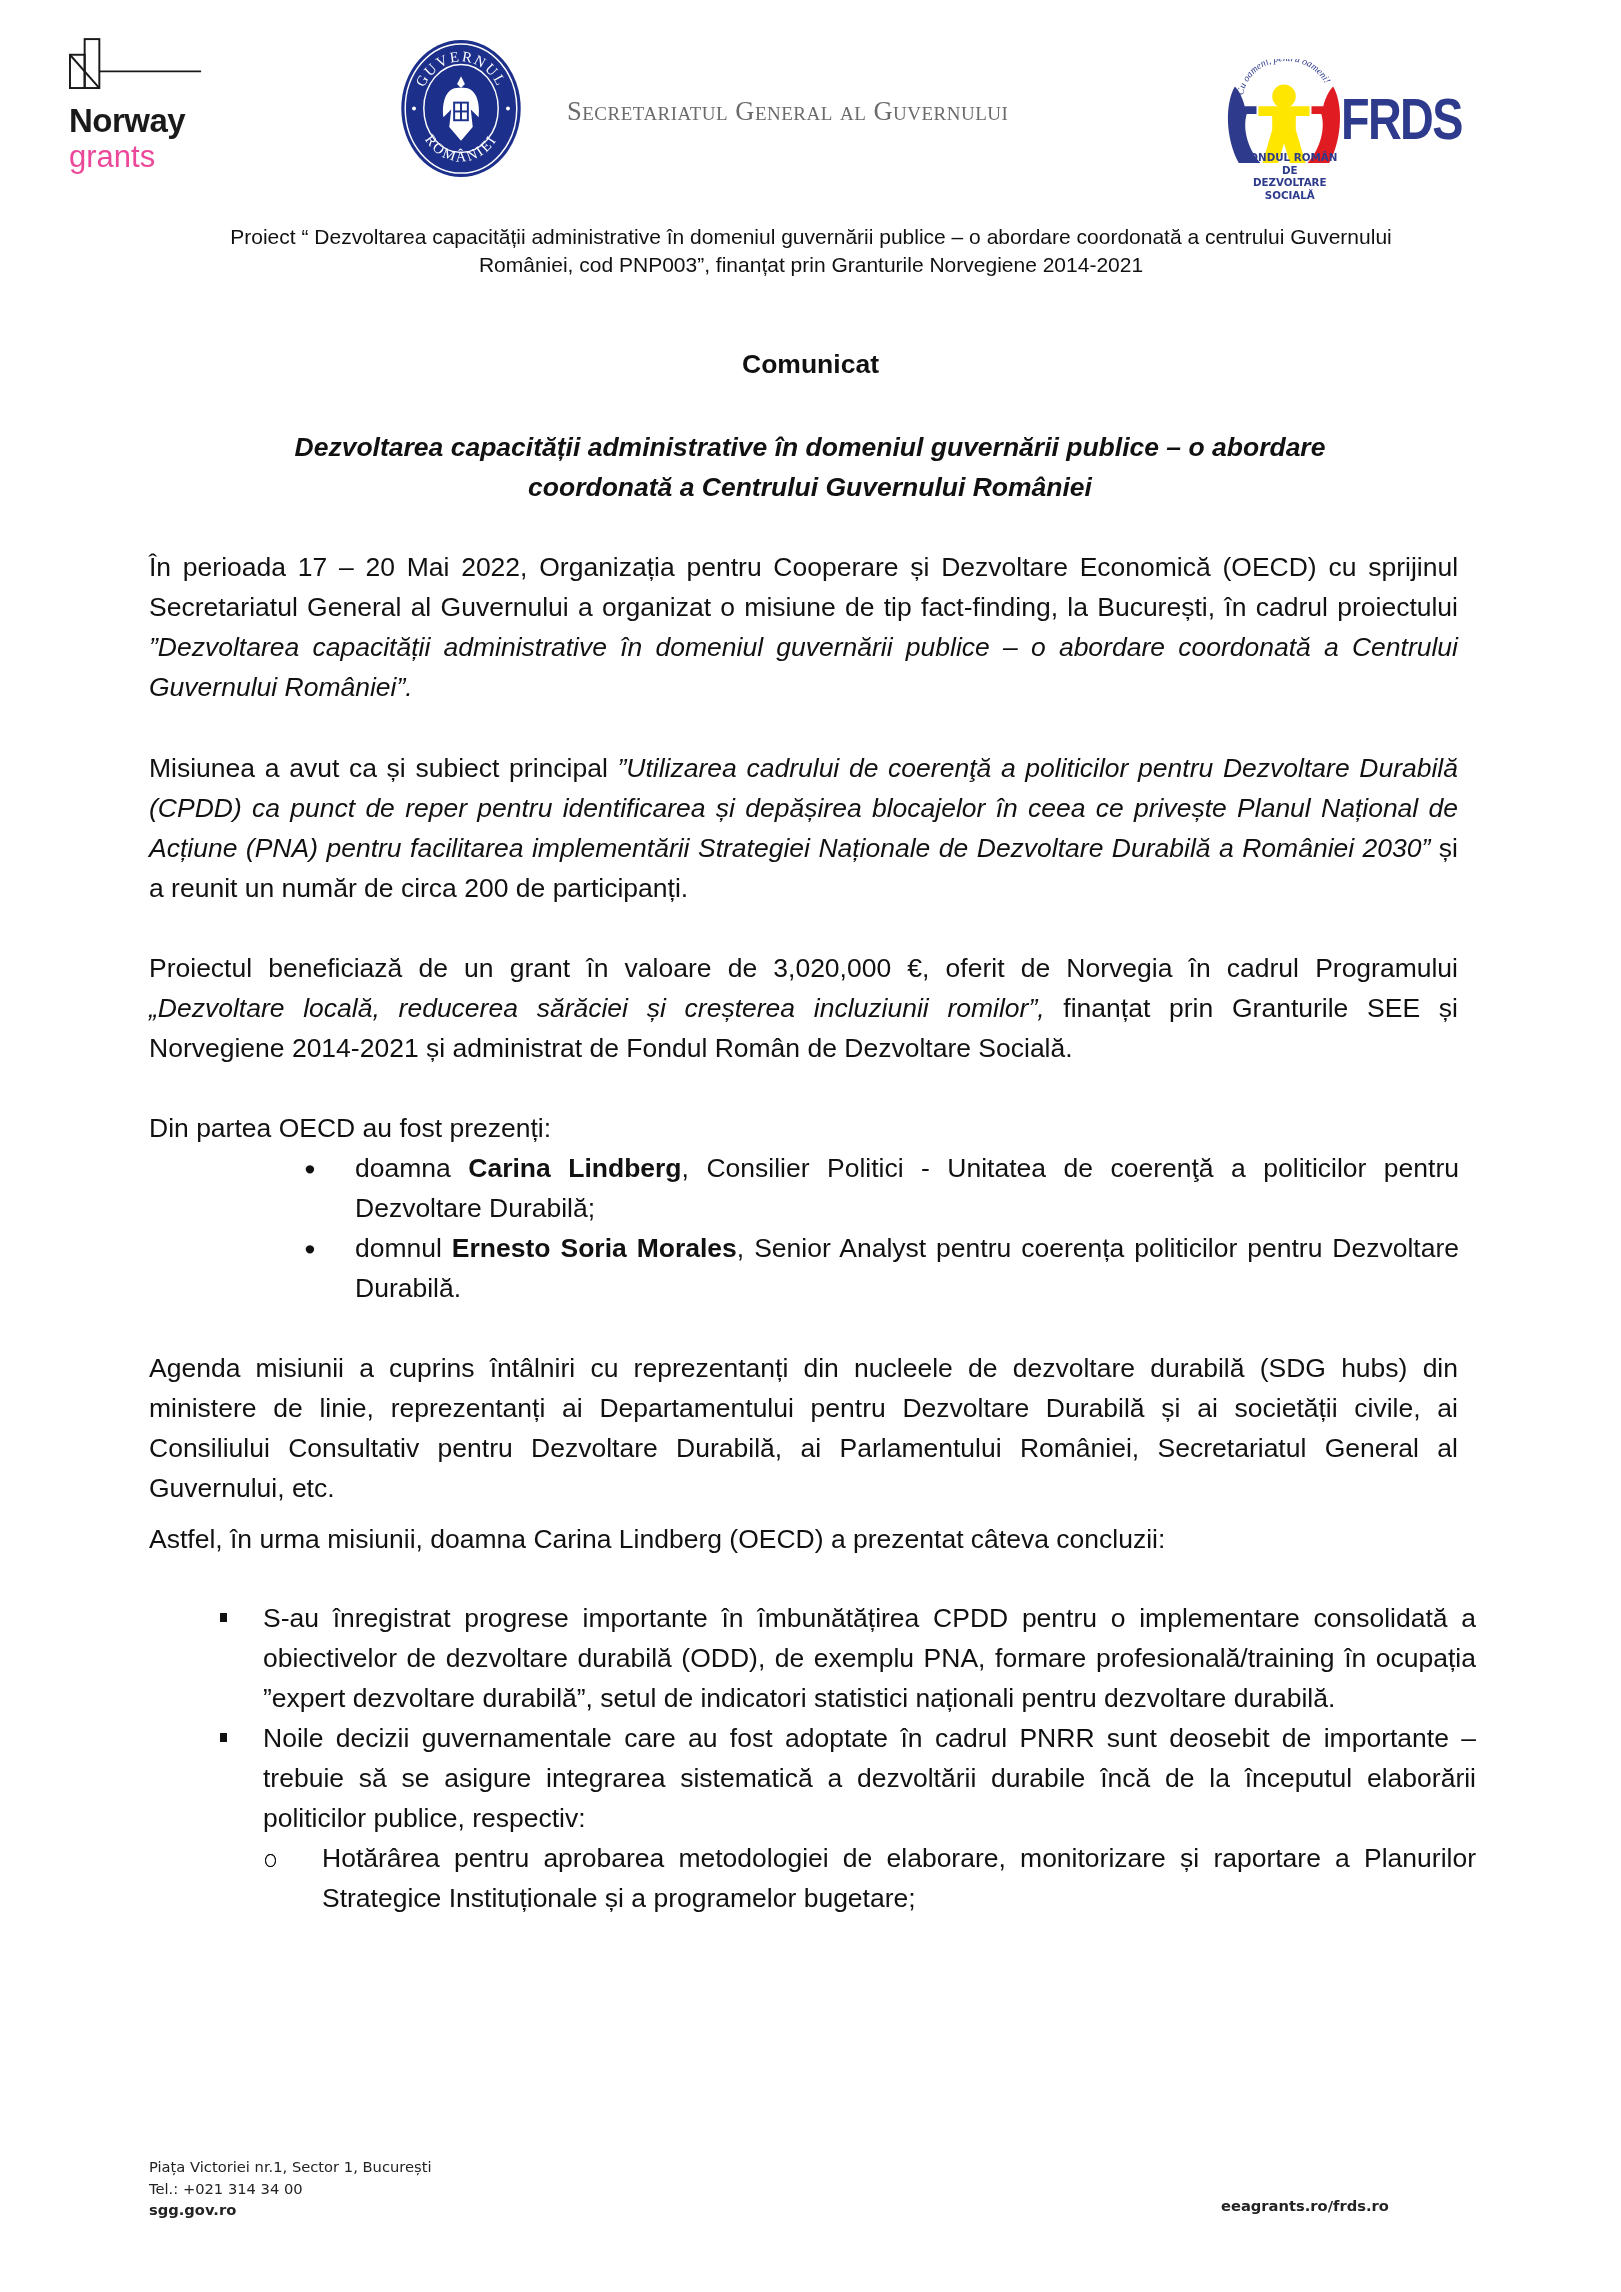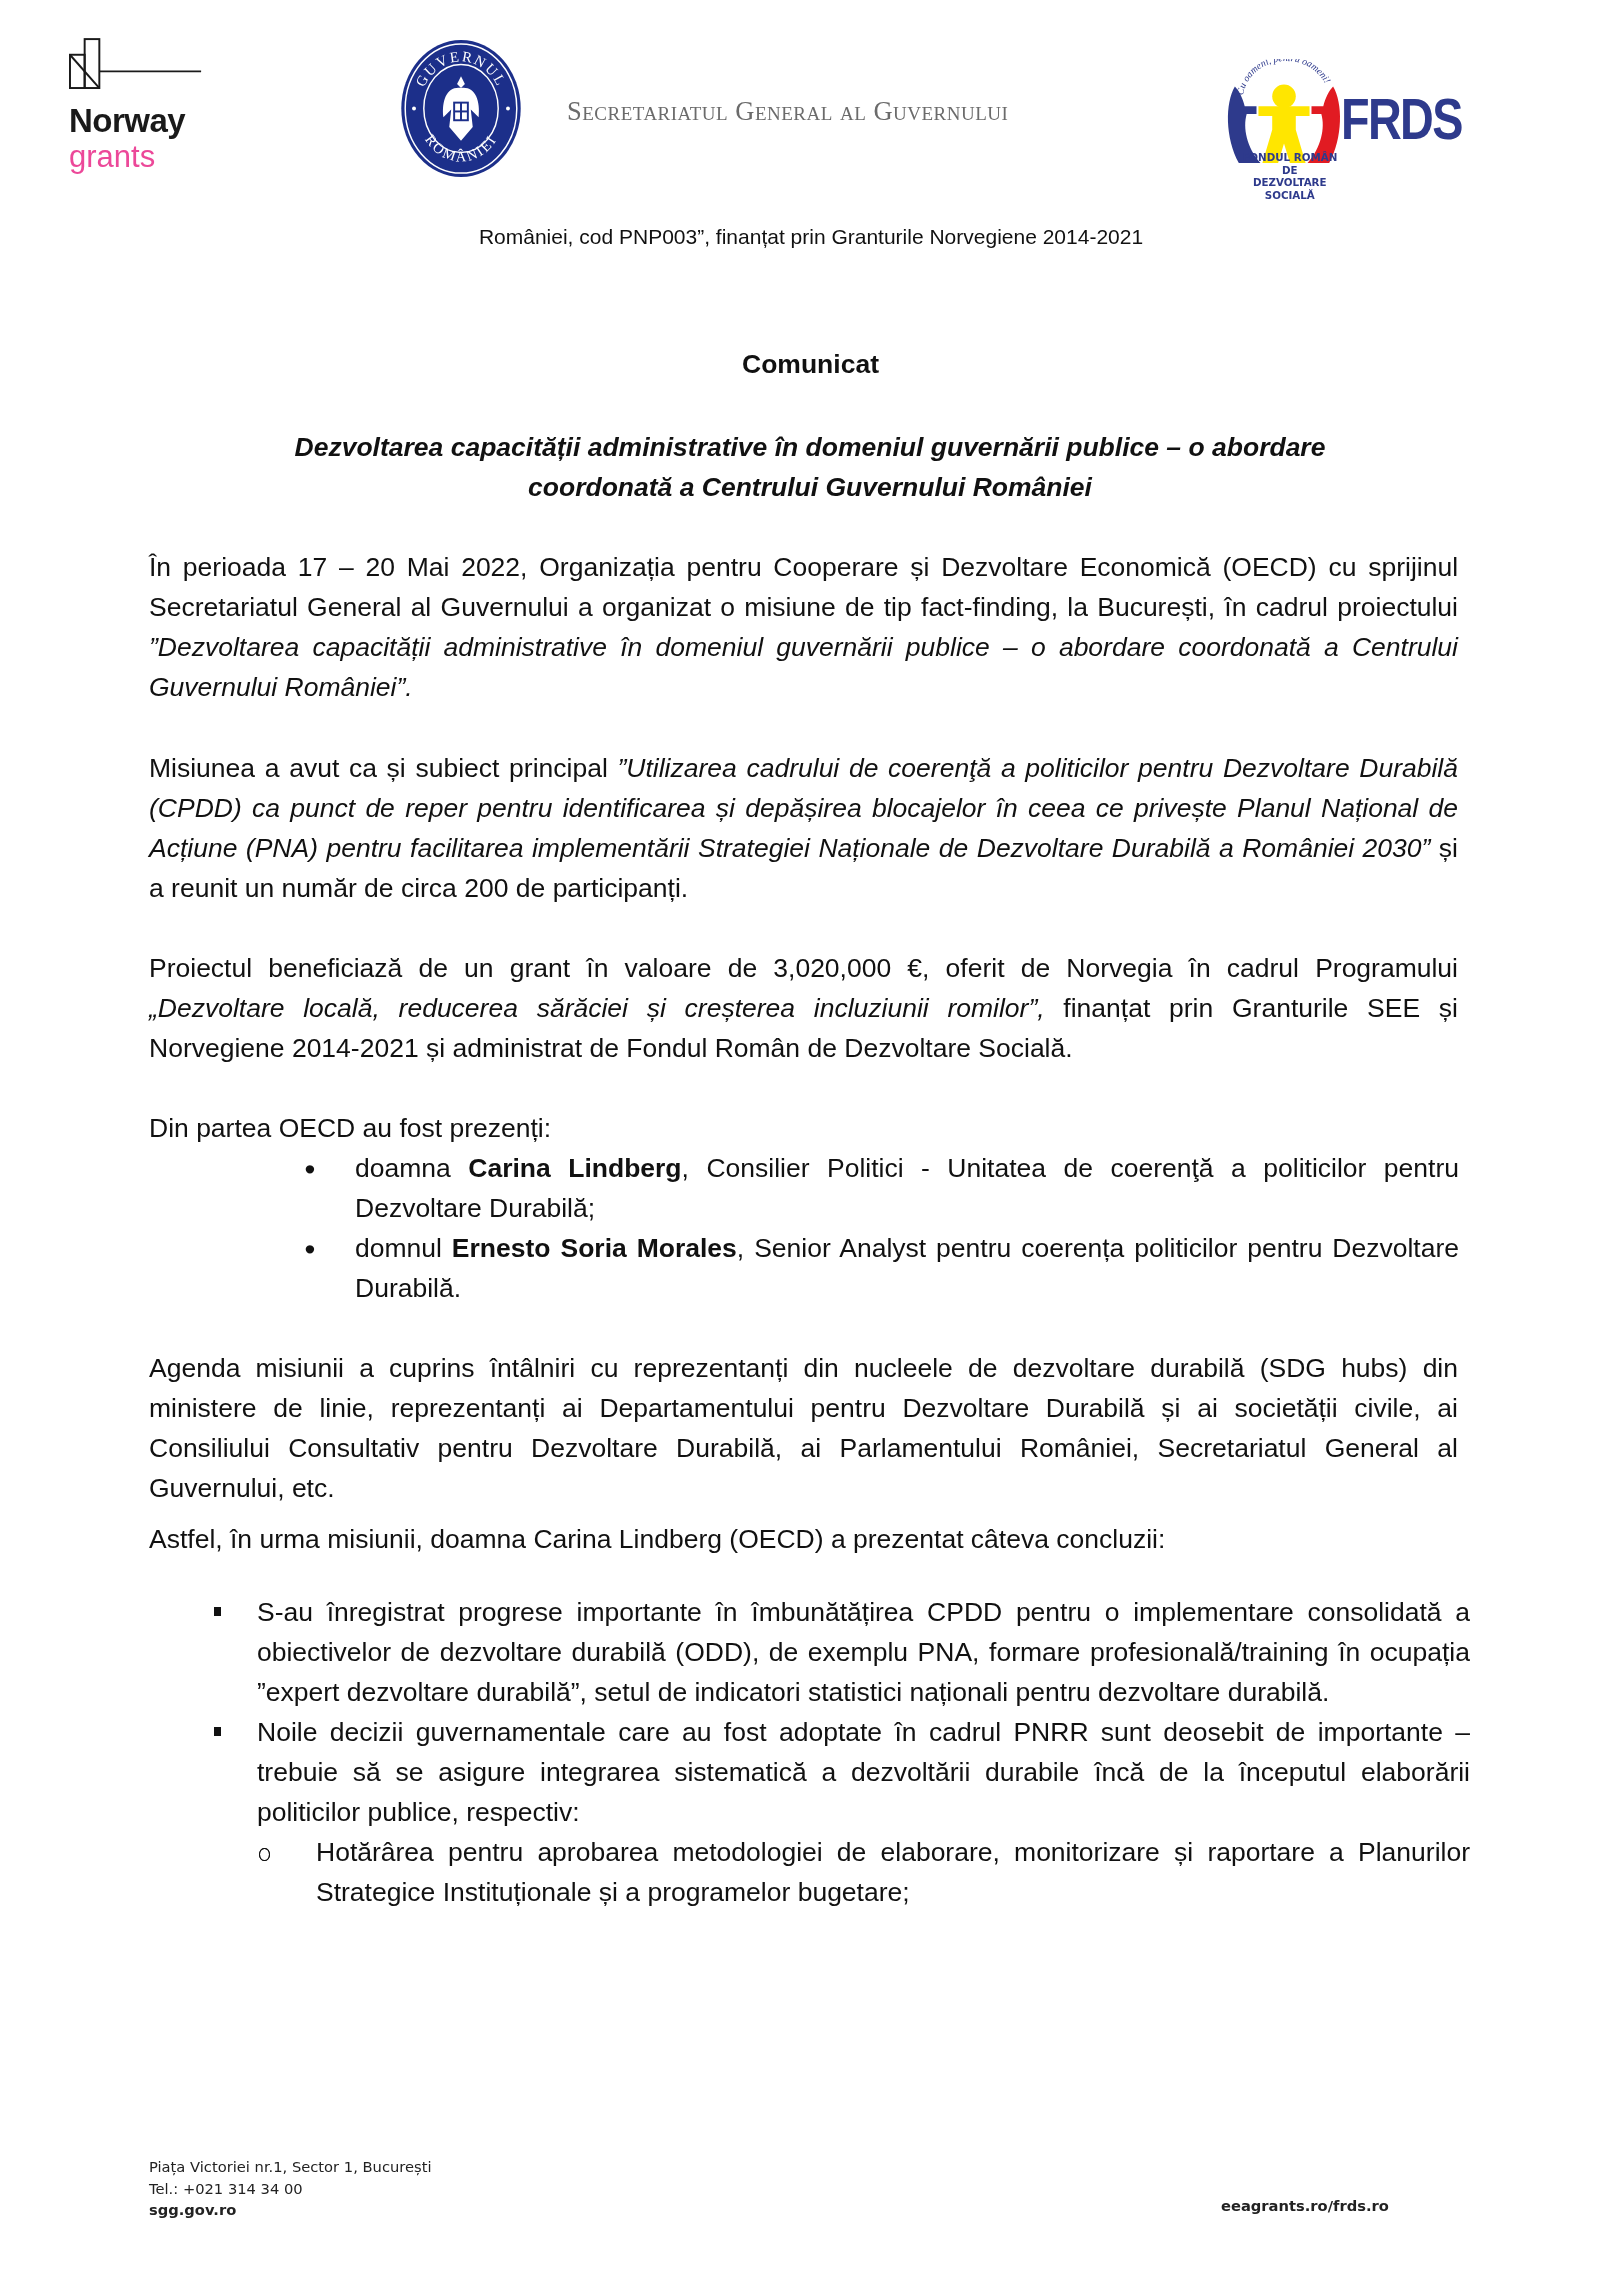--- a/index.html
+++ b/index.html
@@ -31,21 +31,21 @@
   #p1 { top: 547px; }
   #p2 { top: 748px; }
   #p3 { top: 948px; }
   #p4-intro { top: 1108px; }
   #oecd-list { position: absolute; left: 304px; top: 1148px; width: 1155px; margin: 0; padding: 0; list-style: none; font-size: 26.5px; line-height: 40px; text-align: justify; }
   #oecd-list li { position: relative; padding-left: 51px; margin-bottom: 0; }
   #oecd-list li .bullet { position: absolute; left: 0; top: 0; font-size: 19.6px; }
   #p5 { top: 1348px; }
   #p6 { top: 1519px; }
 
-  #concl-list { position: absolute; left: 186px; top: 1580px; width: 1272px; margin: 12px; padding: 0; list-style: none; font-size: 26.5px; line-height: 40px; text-align: justify; }
+  #concl-list { position: absolute; left: 186px; top: 1580px; width: 1272px; margin: 18px; padding: 0; list-style: none; font-size: 26.5px; line-height: 40px; text-align: justify; }
   #concl-list > li { position: relative; padding-left: 59px; }
   #concl-list > li > .sq { position: absolute; left: 15.7px; top: 14.7px; width: 7.8px; height: 9.8px; background: #111; }
   #sub-list { list-style: none; margin: 0; padding: 0; }
   #sub-list li { position: relative; padding-left: 59px; }
   #sub-list li .circ { position: absolute; left: 2px; top: 15.7px; width: 8.8px; height: 11.8px; border: 1.5px solid #111; border-radius: 50%; }
 
   
   #footer-left { left: 149px; top: 2156px; font-family: "DejaVu Sans", sans-serif; font-size: 14.7px; line-height: 21.6px; color: #222; }
   #footer-left .site { font-weight: bold; }
   #footer-right { left: 1221px; top: 2197px; font-family: "DejaVu Sans", sans-serif; font-weight: bold; font-size: 14.7px; color: #222; }
@@ -107,20 +107,21 @@
     </g>
   </svg>
   <div class="frds-text">FRDS</div>
   <div class="frds-full">
     <div>FONDUL ROMÂN DE</div>
     <div>DEZVOLTARE SOCIALĂ</div>
   </div>
 </div>
 
 <div id="project-line" class="abs">
+  <div>Proiect “ Dezvoltarea capacității administrative în domeniul guvernării publice – o abordare coordonată a centrului Guvernului</div>
   <div>României, cod PNP003”, finanțat prin Granturile Norvegiene 2014-2021</div>
 </div>
 
 <div id="comunicat" class="abs">Comunicat</div>
 
 <div id="subtitle" class="abs">
   <div>Dezvoltarea capacității administrative în domeniul guvernării publice – o abordare</div>
   <div>coordonată a Centrului Guvernului României</div>
 </div>
 

